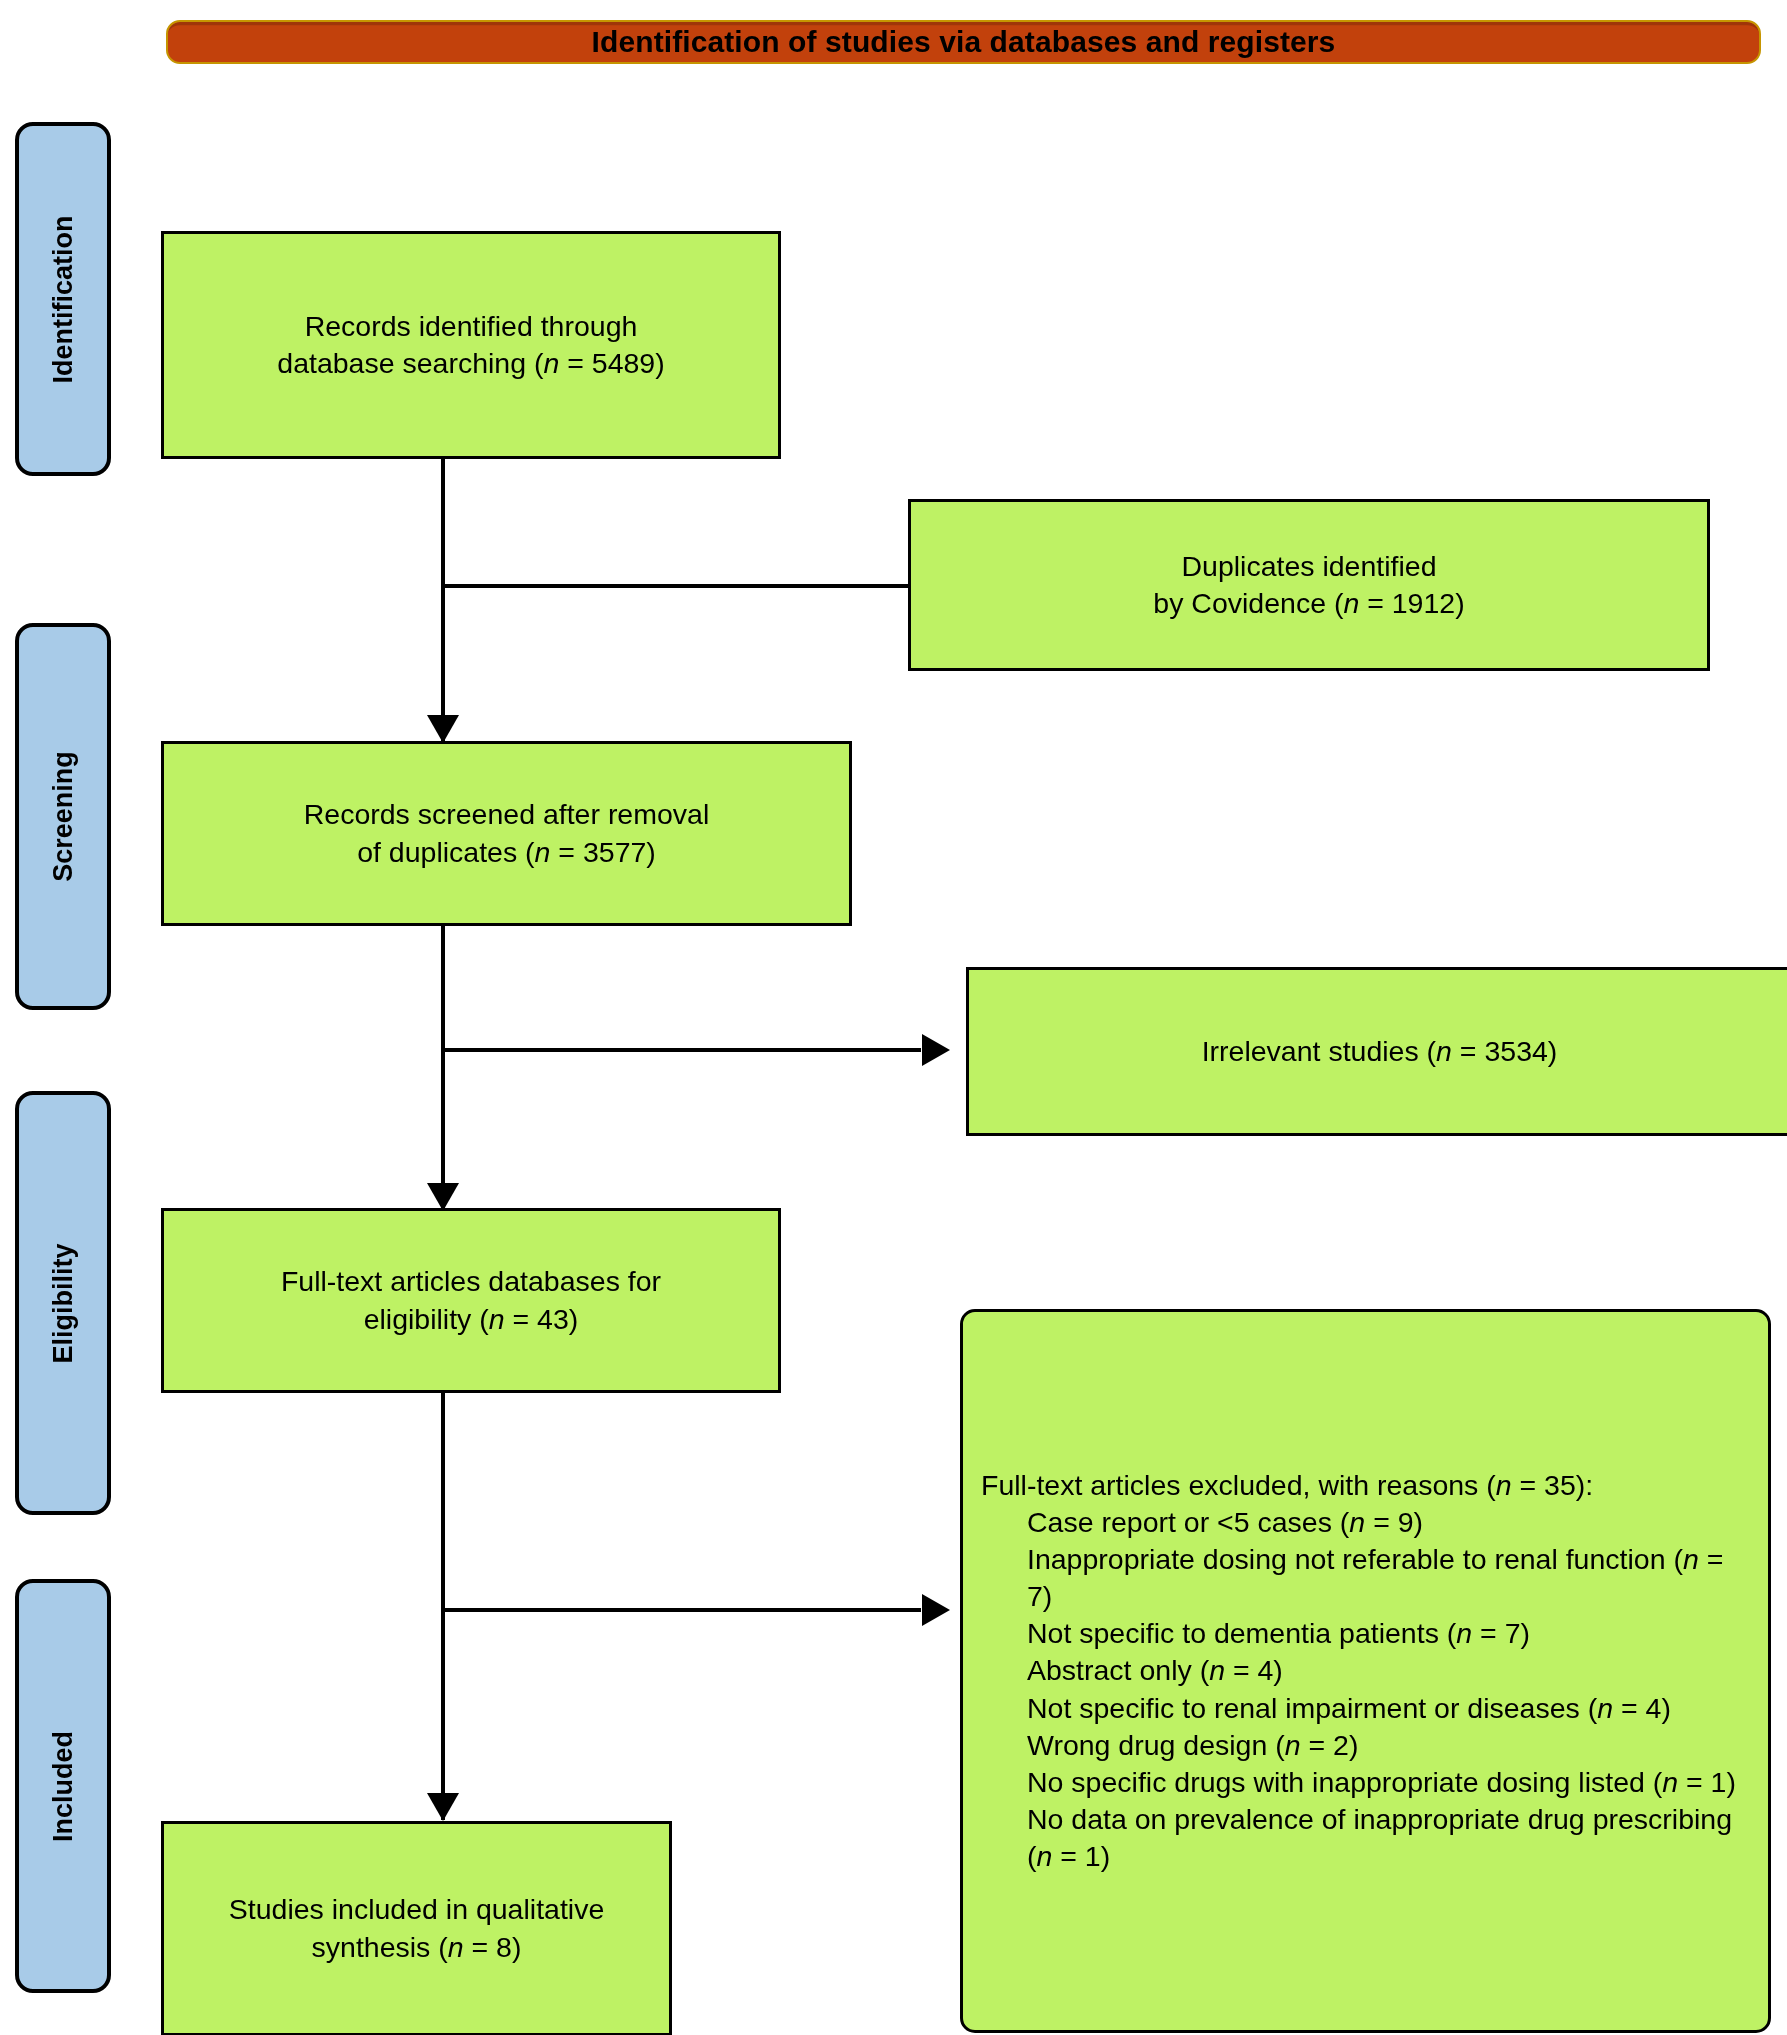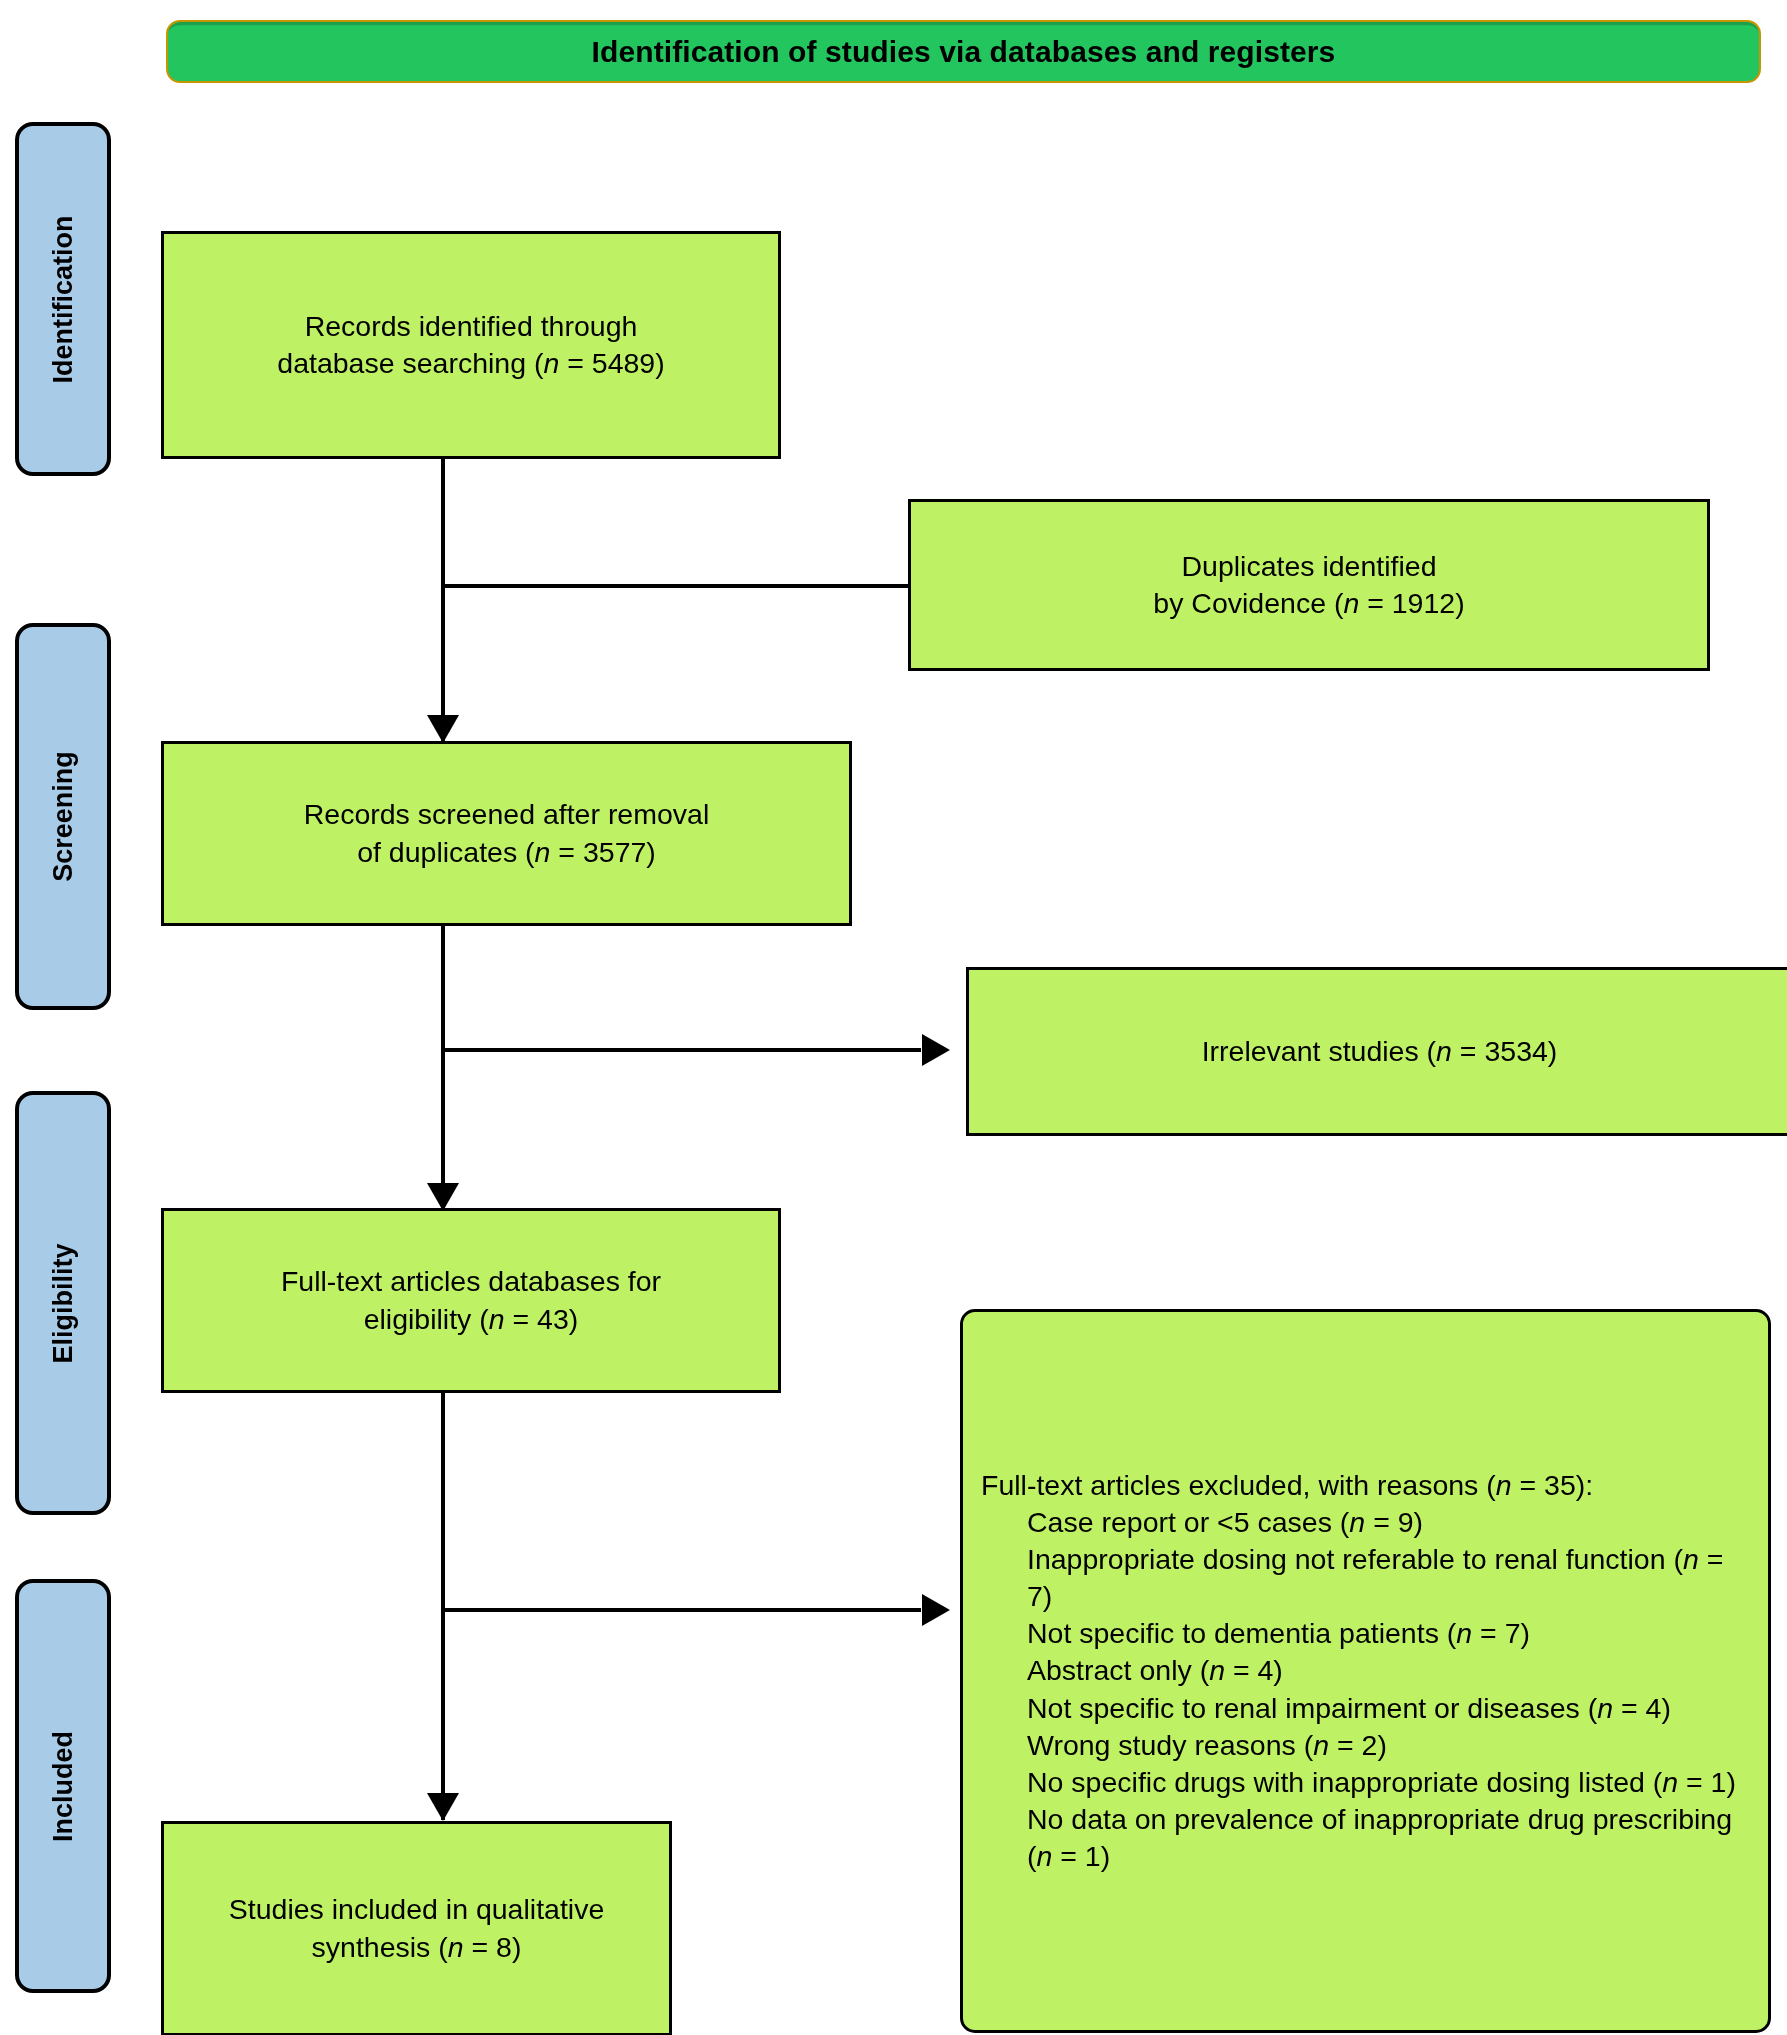--- a/index.html
+++ b/index.html
@@ -1,22 +1,22 @@
 <!DOCTYPE html>
 <html style="font-size:8.6px"><head>
 <meta charset="utf-8">
 <style>
   html,body{margin:0;padding:0;background:#fff;}
   body{width:1787px;height:2035px;position:relative;
        font-family:"Liberation Sans","DejaVu Sans",sans-serif;color:#000;}
   #stage{position:absolute;inset:0;}
 
   
-  .banner{position:absolute;left:166px;top:20.4px;width:1595px;height:63px;
-    background:#22c55e;border:2.7px solid #C69500;border-radius:14px;
+  .banner{position:absolute;left:166px;top:20.4px;width:1595px;height:44px;
+    background:#c2410c;border:2.7px solid #C69500;border-radius:14px;
     box-shadow:inset 0 5.4px 0 -2.1px rgba(0,0,0,.18);
     display:flex;align-items:center;justify-content:center;box-sizing:border-box;}
   .banner-text{font-size:30px;font-weight:bold;letter-spacing:0.1px;color:#000;}
 
   
   .tab{position:absolute;left:15px;width:96px;background:#A8CBE8;
     border:4.8px solid #000;border-radius:18px;box-sizing:border-box;
     display:flex;align-items:center;justify-content:center;}
   .tab-label{transform:rotate(-90deg);white-space:nowrap;
     font-size:27px;font-weight:bold;color:#000;}
@@ -128,21 +128,21 @@
       <span class="sub"><span>Case report or &lt;5 cases (</span><i>n</i><span> = 9)</span></span>
 
       <span class="sub"><span>Inappropriate dosing not referable to renal function (</span><i>n</i><span> = 7)</span></span>
 
       <span class="sub"><span>Not specific to dementia patients (</span><i>n</i><span> = 7)</span></span>
 
       <span class="sub"><span>Abstract only (</span><i>n</i><span> = 4)</span></span>
 
       <span class="sub"><span>Not specific to renal impairment or diseases (</span><i>n</i><span> = 4)</span></span>
 
-      <span class="sub"><span>Wrong study reasons (</span><i>n</i><span> = 2)</span></span>
+      <span class="sub"><span>Wrong drug design (</span><i>n</i><span> = 2)</span></span>
 
       <span class="sub"><span>No specific drugs with inappropriate dosing listed (</span><i>n</i><span> = 1)</span></span>
 
       <span class="sub"><span>No data on prevalence of inappropriate drug prescribing (</span><i>n</i><span> = 1)</span></span>
     </div>
   </div>
 
 </div>
 
 

